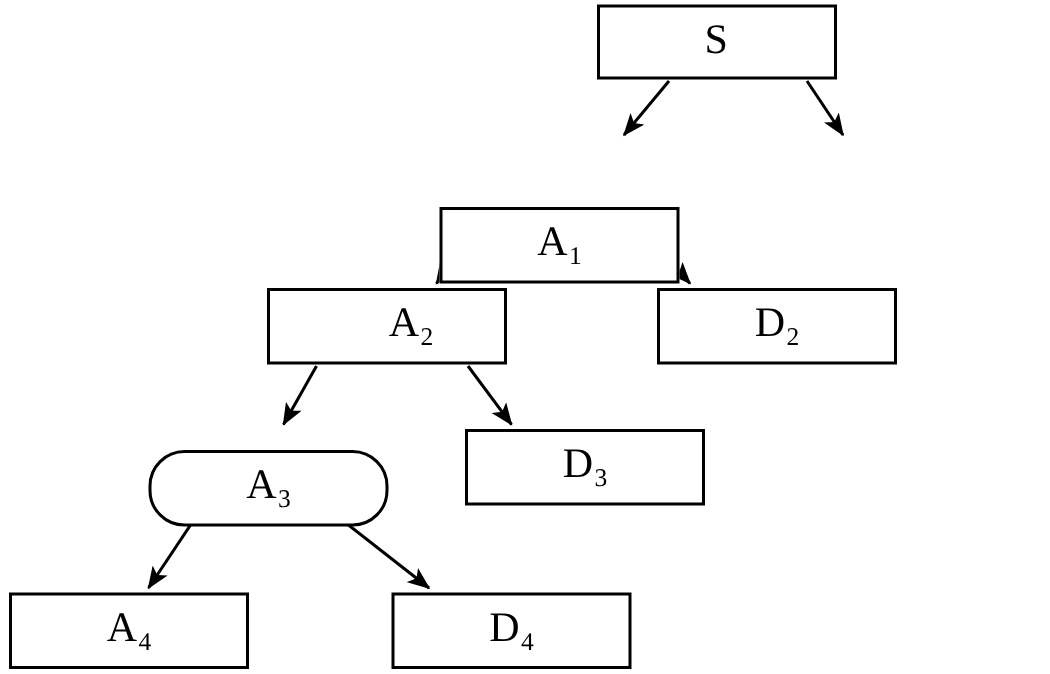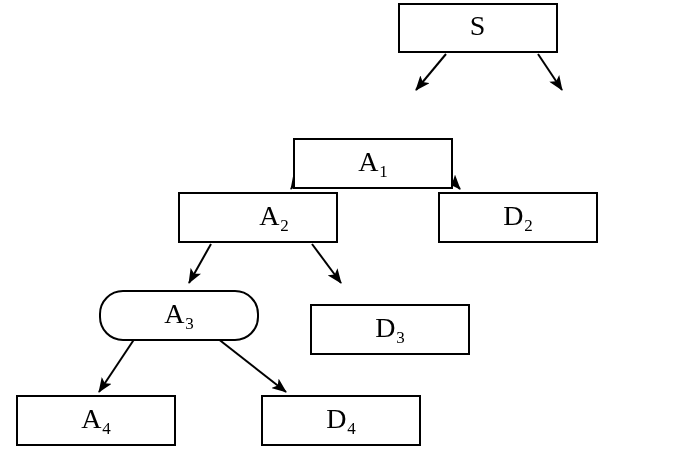--- a/index.html
+++ b/index.html
@@ -47,23 +47,23 @@
     font-size: 17px;
     vertical-align: -6px;
     margin-left: 1px;
   }
   
   .n-s  { left: 398px; top: 3px;   height: 50px; }
   .n-a1 { left: 293px; top: 93px; margin-top: 45px;  }
   .n-d1 { left: 540px; top: 93px;  }
   .n-a2 { left: 178px; top: 192px; padding-left: 32px; }
   .n-d2 { left: 406px; top: 192px; margin-left: 32px; }
-  .n-a3 { left: 99px;  top: 290px; border-radius: 24px; }
-  .n-d3 { left: 310px; top: 304px; }
-  .n-a4 { left: 16px;   top: 395px; text-align: center; }
+  .n-a3 { left: 99px;  top: 300px; border-radius: 24px; }
+  .n-d3 { left: 310px; top: 286px; }
+  .n-a4 { left: 6px;   top: 395px; text-align: center; }
   .n-d4 { left: 261px; top: 395px; }
 </style>
 </head>
 <body>
 
 <div class="stage">
 
   <svg class="edges" viewBox="0 0 700 449" xmlns="http://www.w3.org/2000/svg">
     <defs>
       <marker id="arrow" markerUnits="userSpaceOnUse" markerWidth="15" markerHeight="12" viewBox="0 0 15 12" refX="14" refY="6" orient="auto">

